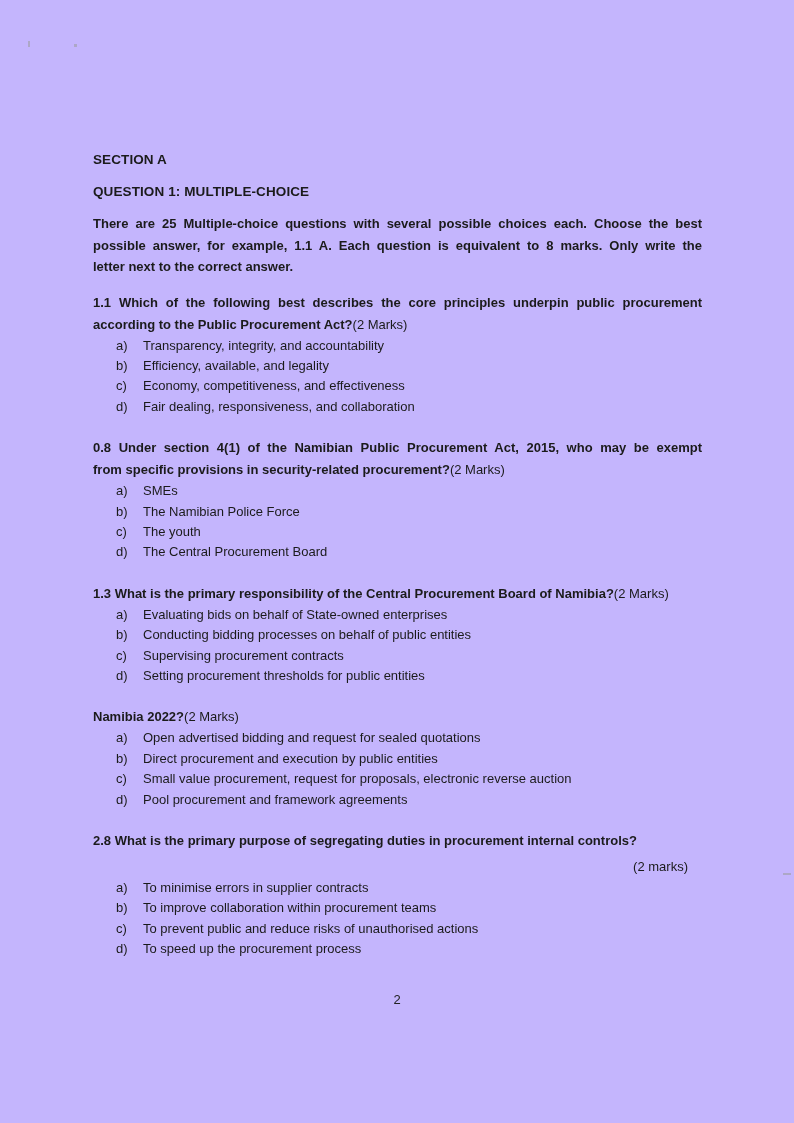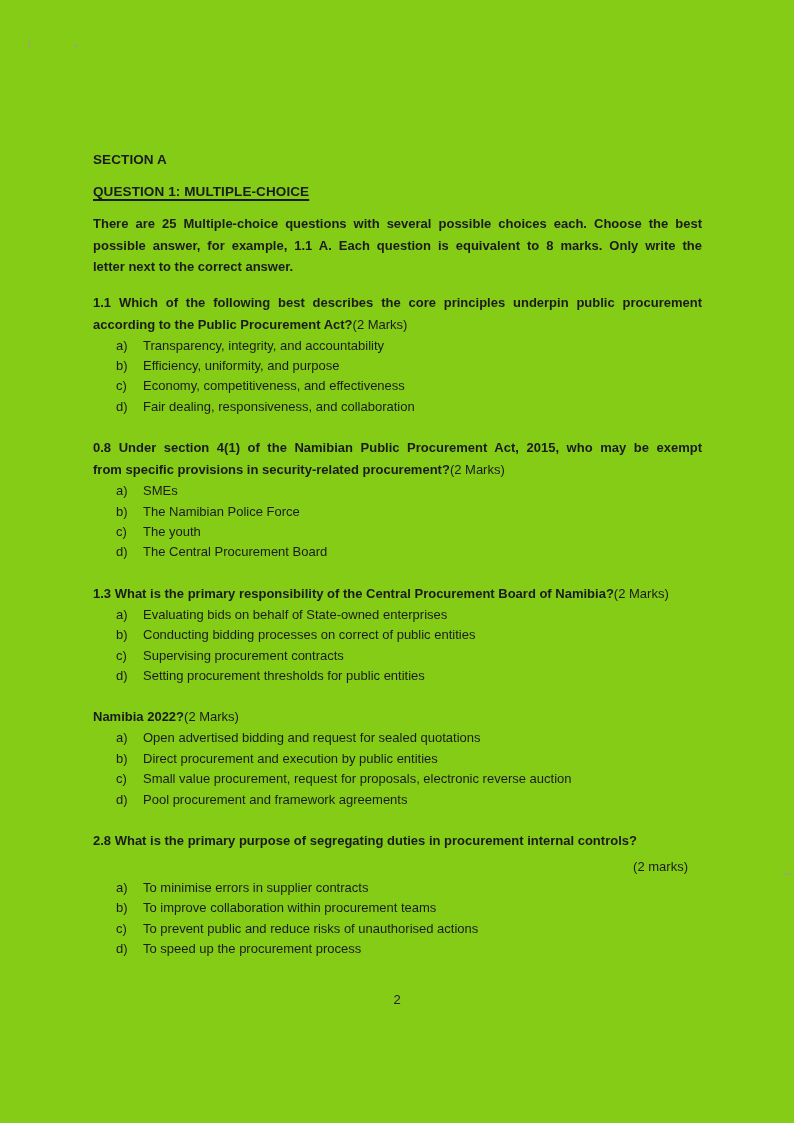--- a/index.html
+++ b/index.html
@@ -3,21 +3,21 @@
 <meta charset="utf-8">
 <style>
   * { margin: 0; padding: 0; box-sizing: border-box; }
   html, body { background: #e8e8e8; }
   body { font-family: "Liberation Sans", sans-serif; }
 
   .page {
     position: relative;
     width: 794px;
     height: 1123px;
-    background: #84cc16;
+    background: #c4b5fd;
     color: #1b1b1b;
     overflow: hidden;
     font-size: 13px;
   }
 
   .content {
     position: absolute;
     left: 93px;
     top: 149px;
     width: 609px;
@@ -29,21 +29,20 @@
     line-height: 21px;
     margin-bottom: 11px;
     letter-spacing: 0.1px;
   }
 
   .question-section-title {
     font-weight: 700;
     font-size: 13.5px;
     line-height: 21px;
     margin-bottom: 11px;
-    text-decoration: underline;
     text-decoration-thickness: 1.5px;
     text-underline-offset: 3px;
     letter-spacing: 0.1px;
   }
 
   .intro {
     font-weight: 700;
     line-height: 21.5px;
     margin-bottom: 14px;
   }
@@ -134,21 +133,21 @@
           <span class="marks pad">(2 Marks)</span>
         </div>
       </div>
       <div class="options">
         <div class="option">
           <span class="opt-letter">a)</span>
           <span class="opt-text">Transparency, integrity, and accountability</span>
         </div>
         <div class="option">
           <span class="opt-letter">b)</span>
-          <span class="opt-text">Efficiency, uniformity, and purpose</span>
+          <span class="opt-text">Efficiency, available, and legality</span>
         </div>
         <div class="option">
           <span class="opt-letter">c)</span>
           <span class="opt-text">Economy, competitiveness, and effectiveness</span>
         </div>
         <div class="option">
           <span class="opt-letter">d)</span>
           <span class="opt-text">Fair dealing, responsiveness, and collaboration</span>
         </div>
       </div>
@@ -189,21 +188,21 @@
           <span class="marks">(2 Marks)</span>
         </div>
       </div>
       <div class="options">
         <div class="option">
           <span class="opt-letter">a)</span>
           <span class="opt-text">Evaluating bids on behalf of State-owned enterprises</span>
         </div>
         <div class="option">
           <span class="opt-letter">b)</span>
-          <span class="opt-text">Conducting bidding processes on correct of public entities</span>
+          <span class="opt-text">Conducting bidding processes on behalf of public entities</span>
         </div>
         <div class="option">
           <span class="opt-letter">c)</span>
           <span class="opt-text">Supervising procurement contracts</span>
         </div>
         <div class="option">
           <span class="opt-letter">d)</span>
           <span class="opt-text">Setting procurement thresholds for public entities</span>
         </div>
       </div>

